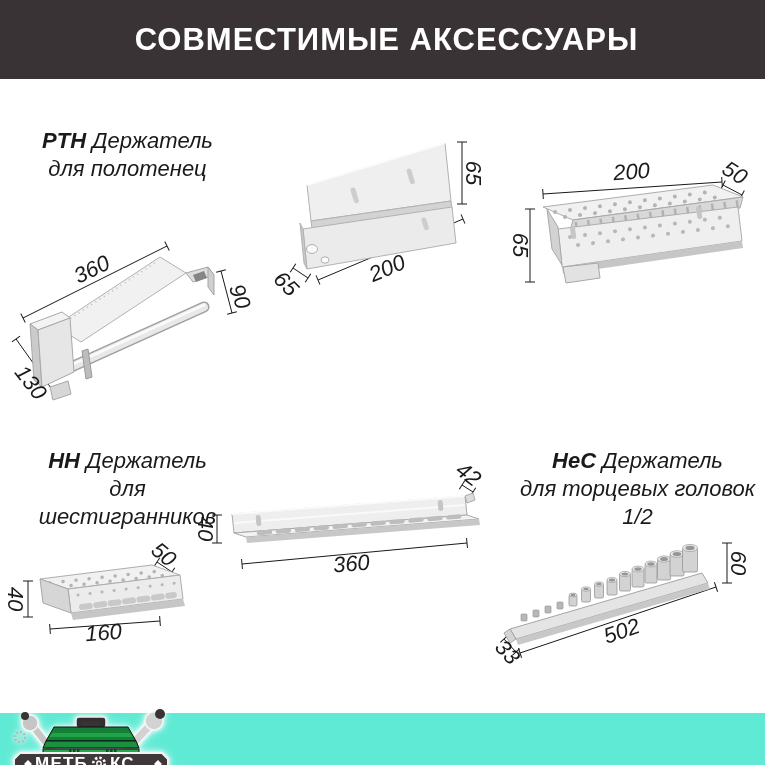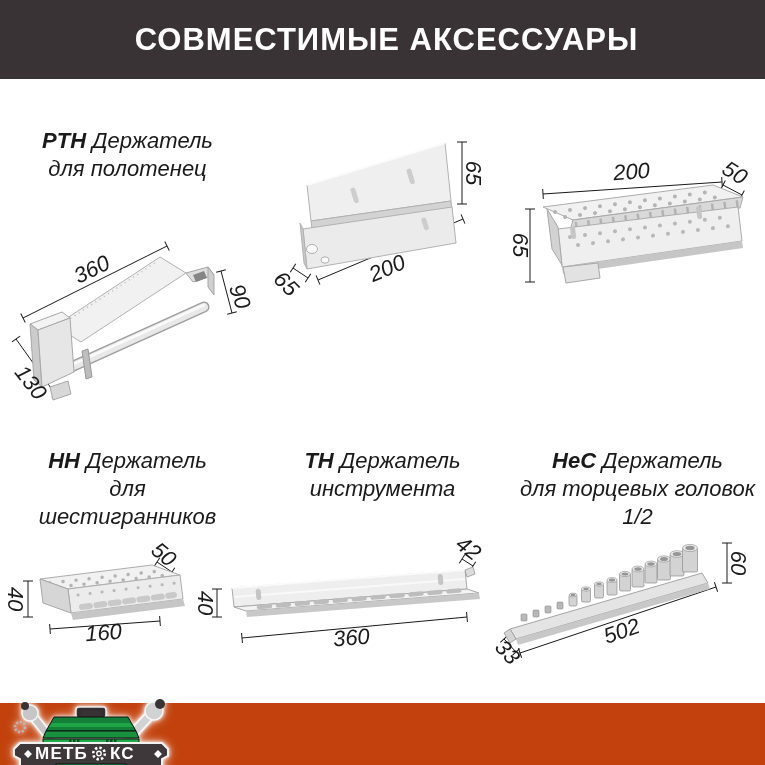--- a/index.html
+++ b/index.html
@@ -21,21 +21,21 @@
   .row1 .fig{height:200px;}
   .row2 .fig{height:160px;}
   .fig svg{display:block;}
   .shift-l60 svg{margin-left:-60px;}
   .shift-l30 svg{margin-left:-30px;}
   
   .dim{stroke:#1a1a1a;stroke-width:1;fill:none;}
   .dimtxt{font-family:"Liberation Sans",sans-serif;font-size:22px;fill:#1a1a1a;text-anchor:middle;}
   svg polygon{stroke-linejoin:round;}
   
-  .footer{position:absolute;left:0;bottom:0;width:765px;height:62px;background:#c2410c;}
+  .footer{position:absolute;left:0;bottom:0;width:765px;height:52px;background:#5eead4;}
   .logo{position:absolute;left:10px;top:-6px;
         filter:drop-shadow(0 0 2px #ffffff) drop-shadow(0 0 5px rgba(255,255,255,0.55));}
   .brandtxt{font-family:"Liberation Sans",sans-serif;font-weight:700;font-size:17px;
             fill:#ffffff;letter-spacing:1.2px;}
 </style>
 </head>
 <body>
 
 <svg width="0" height="0" style="position:absolute">
   <defs>
@@ -167,24 +167,20 @@
           <polygon points="40,58 68,68 71,92 43,82" fill="#d6d6d6" stroke="#a8a8a8"></polygon>
           <polygon points="71,92 183,78 185,85 73,99" fill="#c6c6c6"></polygon>
           <text class="dimtxt" transform="translate(8,78) rotate(90)">40</text>
           <text class="dimtxt" transform="translate(159,39) rotate(40)">50</text>
           <text class="dimtxt" transform="translate(104,119) rotate(-4)">160</text>
         </svg>
       </div>
     </div>
 
     <div class="cell">
-      <div class="ptitle">
-        <span class="code">TH</span><span class="pname">Держатель
-инструмента</span>
-      </div>
       <div class="fig shift-l60">
         <svg width="300" height="160" viewBox="0 0 300 160">
           <line class="dim" x1="22" y1="68" x2="22" y2="96" marker-start="url(#tick)" marker-end="url(#tick)"></line>
           <line class="dim" x1="267" y1="38" x2="278" y2="45" marker-start="url(#tick)" marker-end="url(#tick)"></line>
           <line class="dim" x1="47" y1="117" x2="272" y2="96" marker-start="url(#tick)" marker-end="url(#tick)"></line>
           <polygon points="37,67 270,49 272,68 39,86" fill="#eeeeee" stroke="#aaaaaa"></polygon>
           <line x1="37" y1="67" x2="270" y2="49" stroke="#fbfbfb" stroke-width="2"></line>
           <line x1="39" y1="76" x2="270" y2="58" stroke="#f9f9f9" stroke-width="2"></line>
           <polygon points="39,86 272,68 284,72 51,90" fill="#f3f3f3" stroke="#aaaaaa"></polygon>
           <line x1="64" y1="86" x2="270" y2="69" stroke="#bdbdbd" stroke-width="4.5" stroke-linecap="round" stroke-dasharray="11 8"></line>

